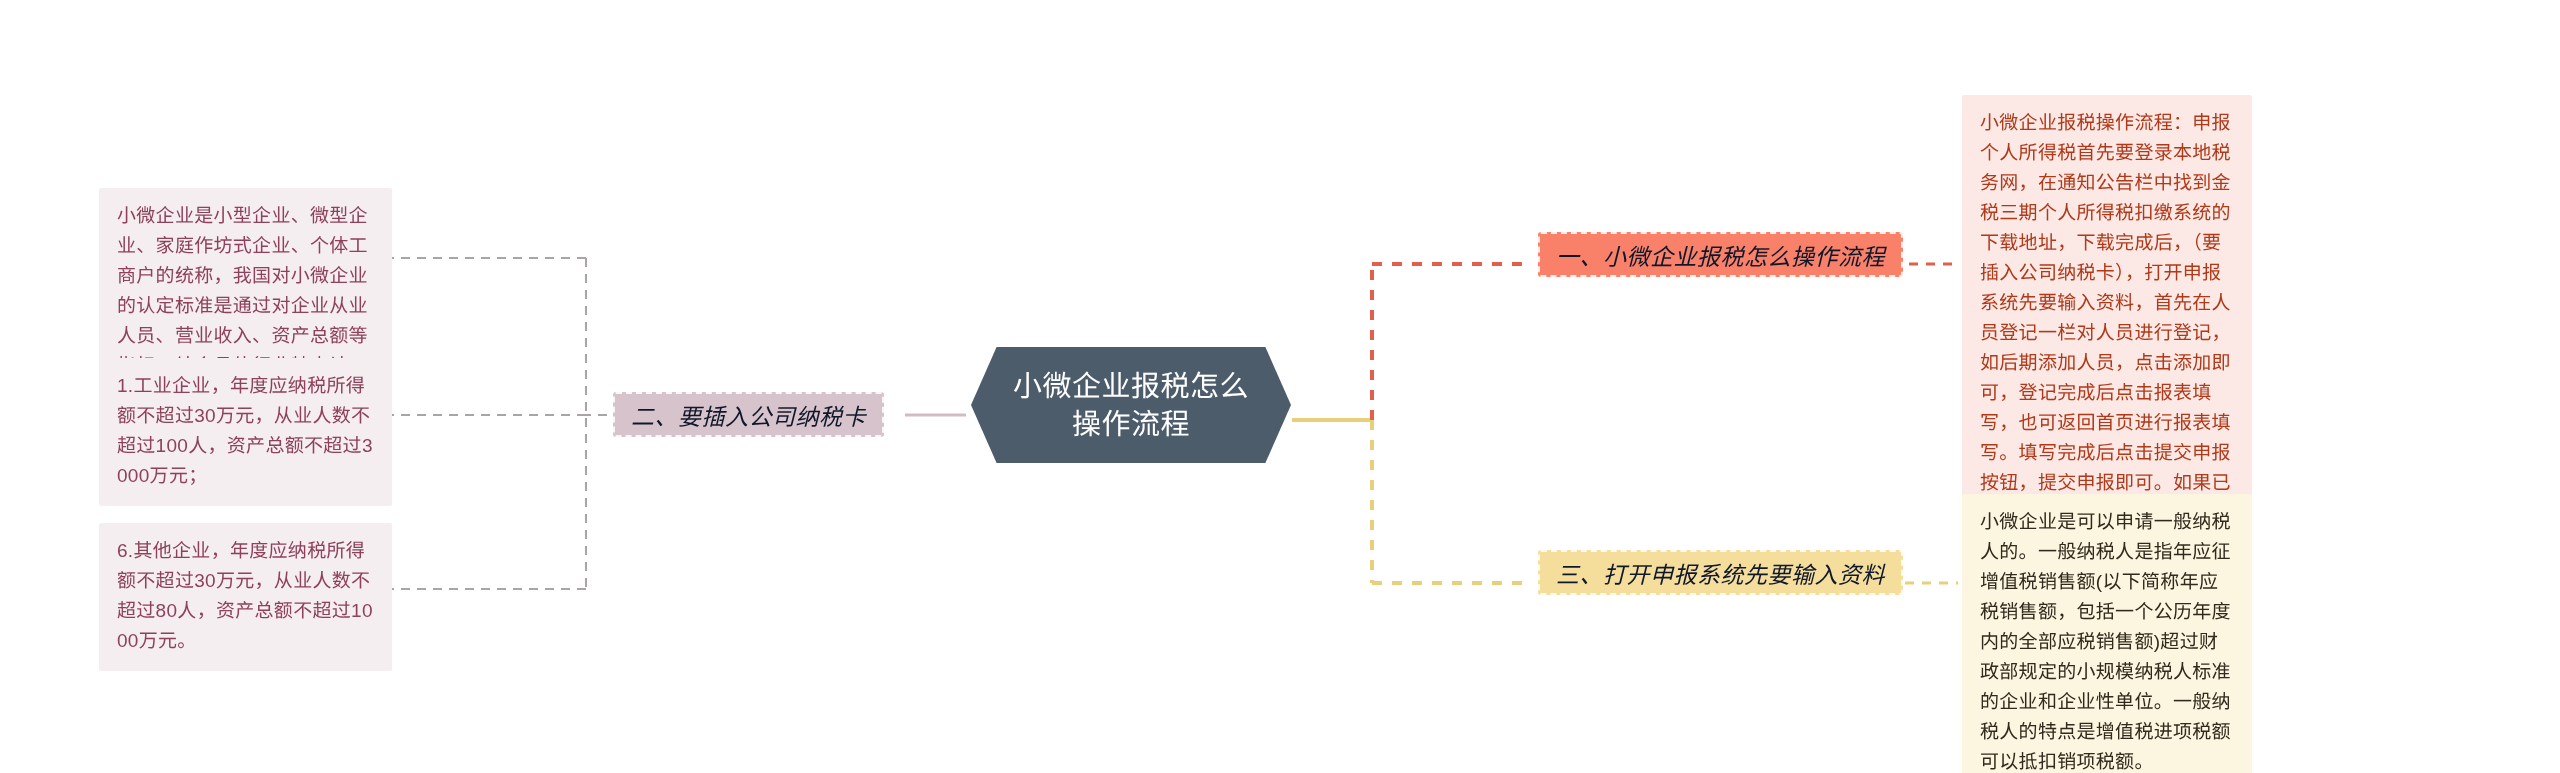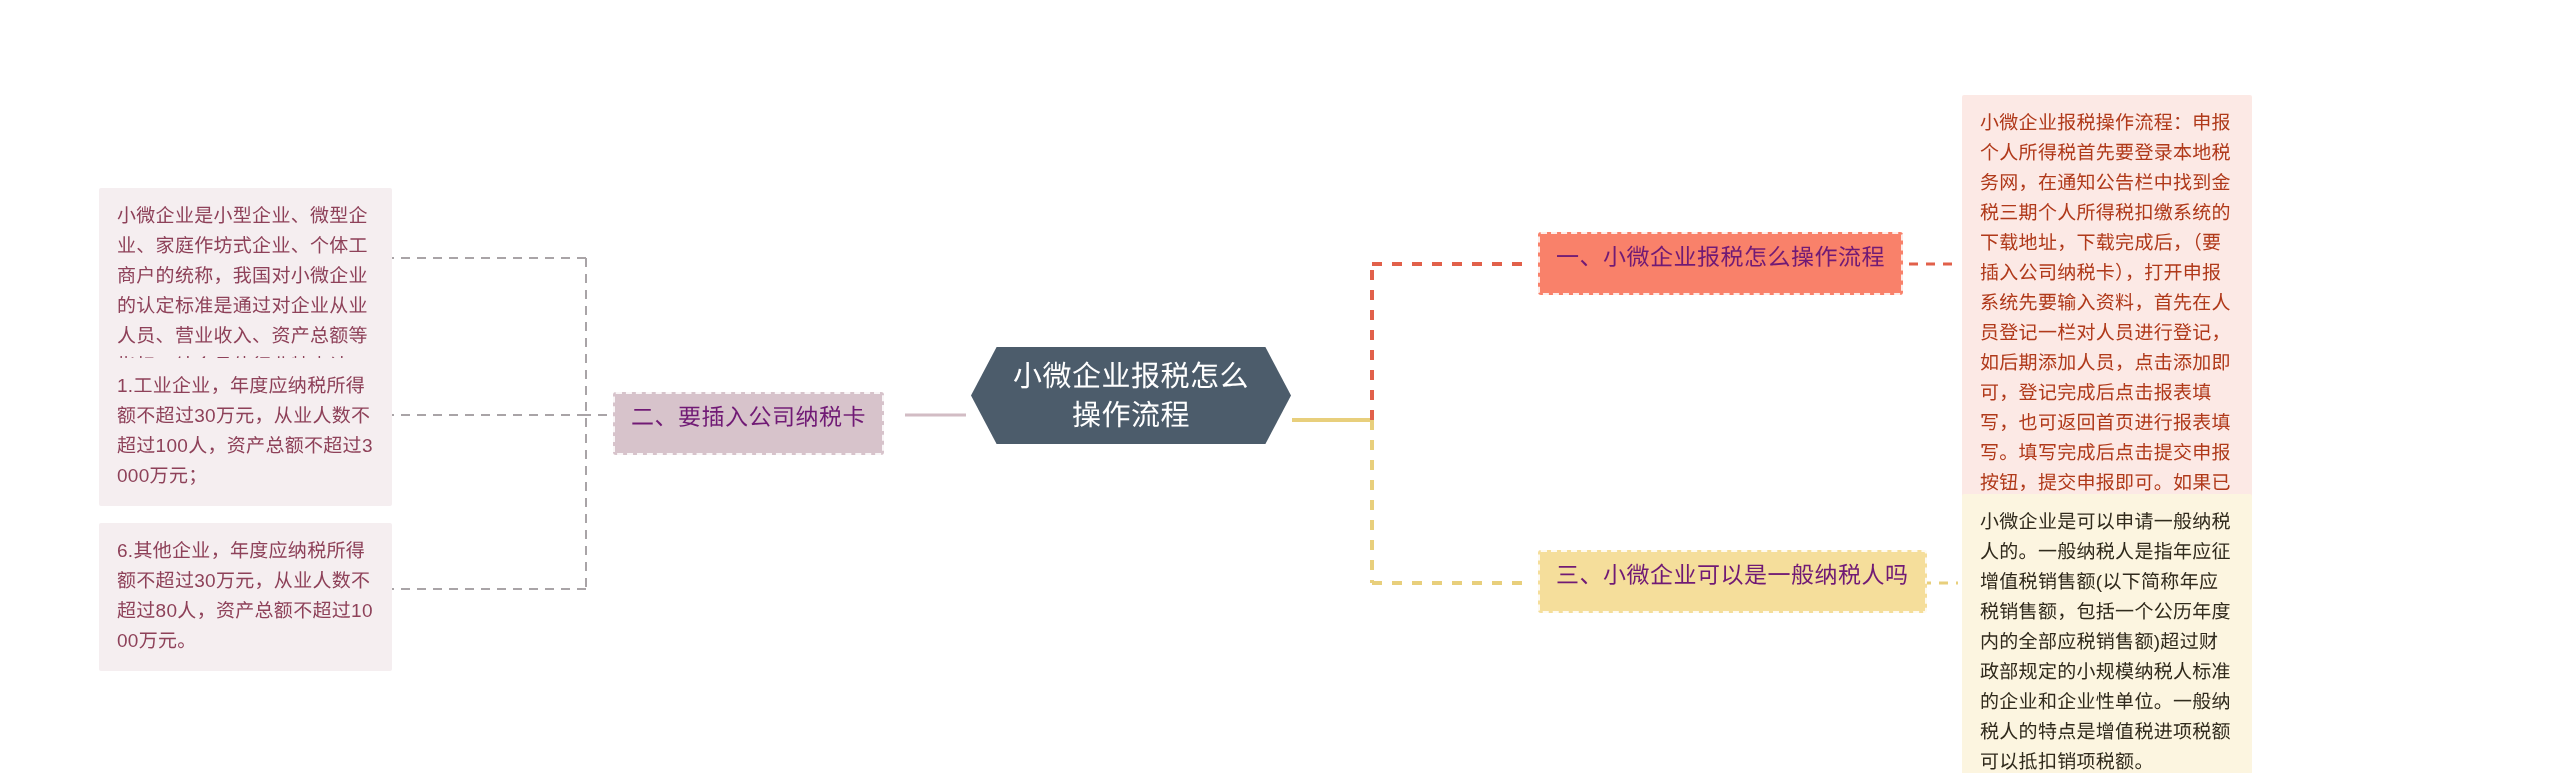--- a/index.html
+++ b/index.html
@@ -35,46 +35,47 @@
     position: absolute;
     display: flex;
     align-items: center;
   }
 
   
   .root-node {
     left: 971px;
     top: 347px;
     width: 320px;
-    height: 97px;
+    height: 116px;
     background: #4c5c6b;
     clip-path: polygon(8% 0%, 92% 0%, 100% 50%, 92% 100%, 8% 100%, 0% 50%);
     display: flex;
     align-items: center;
     justify-content: center;
     padding: 0 30px;
   }
   .root-label {
     color: #ffffff;
     font-size: 29px;
     line-height: 1.32;
     text-align: center;
     letter-spacing: 0.5px;
     word-break: break-all;
   }
 
   
   .branch {
-    padding: 9px 16px 21px 16px;
+    padding: 9px 16px 3px 16px;
     font-size: 23px;
     line-height: 1.25;
-    color: #701a75;
+    color: #0f172a;
     white-space: nowrap;
     letter-spacing: 0.5px;
     border-radius: 3px;
+    font-style: italic;
   }
   .branch-dash {
     border: 2px dashed rgba(255,255,255,0.85);
   }
 
   .branch-left {
     left: 613px;
     top: 392px;
     background: #d7c3cb;
   }
@@ -180,20 +181,20 @@
 
   <div class="node branch branch-dash branch-r1">
     <span>一、小微企业报税怎么操作流程</span>
   </div>
 
   <div class="node leaf leaf-right leaf-r1">
     <p>小微企业报税操作流程：申报个人所得税首先要登录本地税务网，在通知公告栏中找到金税三期个人所得税扣缴系统的下载地址，下载完成后，（要插入公司纳税卡），打开申报系统先要输入资料，首先在人员登记一栏对人员进行登记，如后期添加人员，点击添加即可，登记完成后点击报表填写，也可返回首页进行报表填写。填写完成后点击提交申报按钮，提交申报即可。如果已申报而提交的申报信息有错误需要纠正，那么我们可以点击申报更正，根据提示更正后提交申报即可。</p>
   </div>
 
   <div class="node branch branch-dash branch-r3">
-    <span>三、小微企业可以是一般纳税人吗</span>
+    <span>三、打开申报系统先要输入资料</span>
   </div>
 
   <div class="node leaf leaf-right leaf-r3">
     <p>小微企业是可以申请一般纳税人的。一般纳税人是指年应征增值税销售额(以下简称年应税销售额，包括一个公历年度内的全部应税销售额)超过财政部规定的小规模纳税人标准的企业和企业性单位。一般纳税人的特点是增值税进项税额可以抵扣销项税额。</p>
   </div>
 
 </div>
 
 </body></html>

